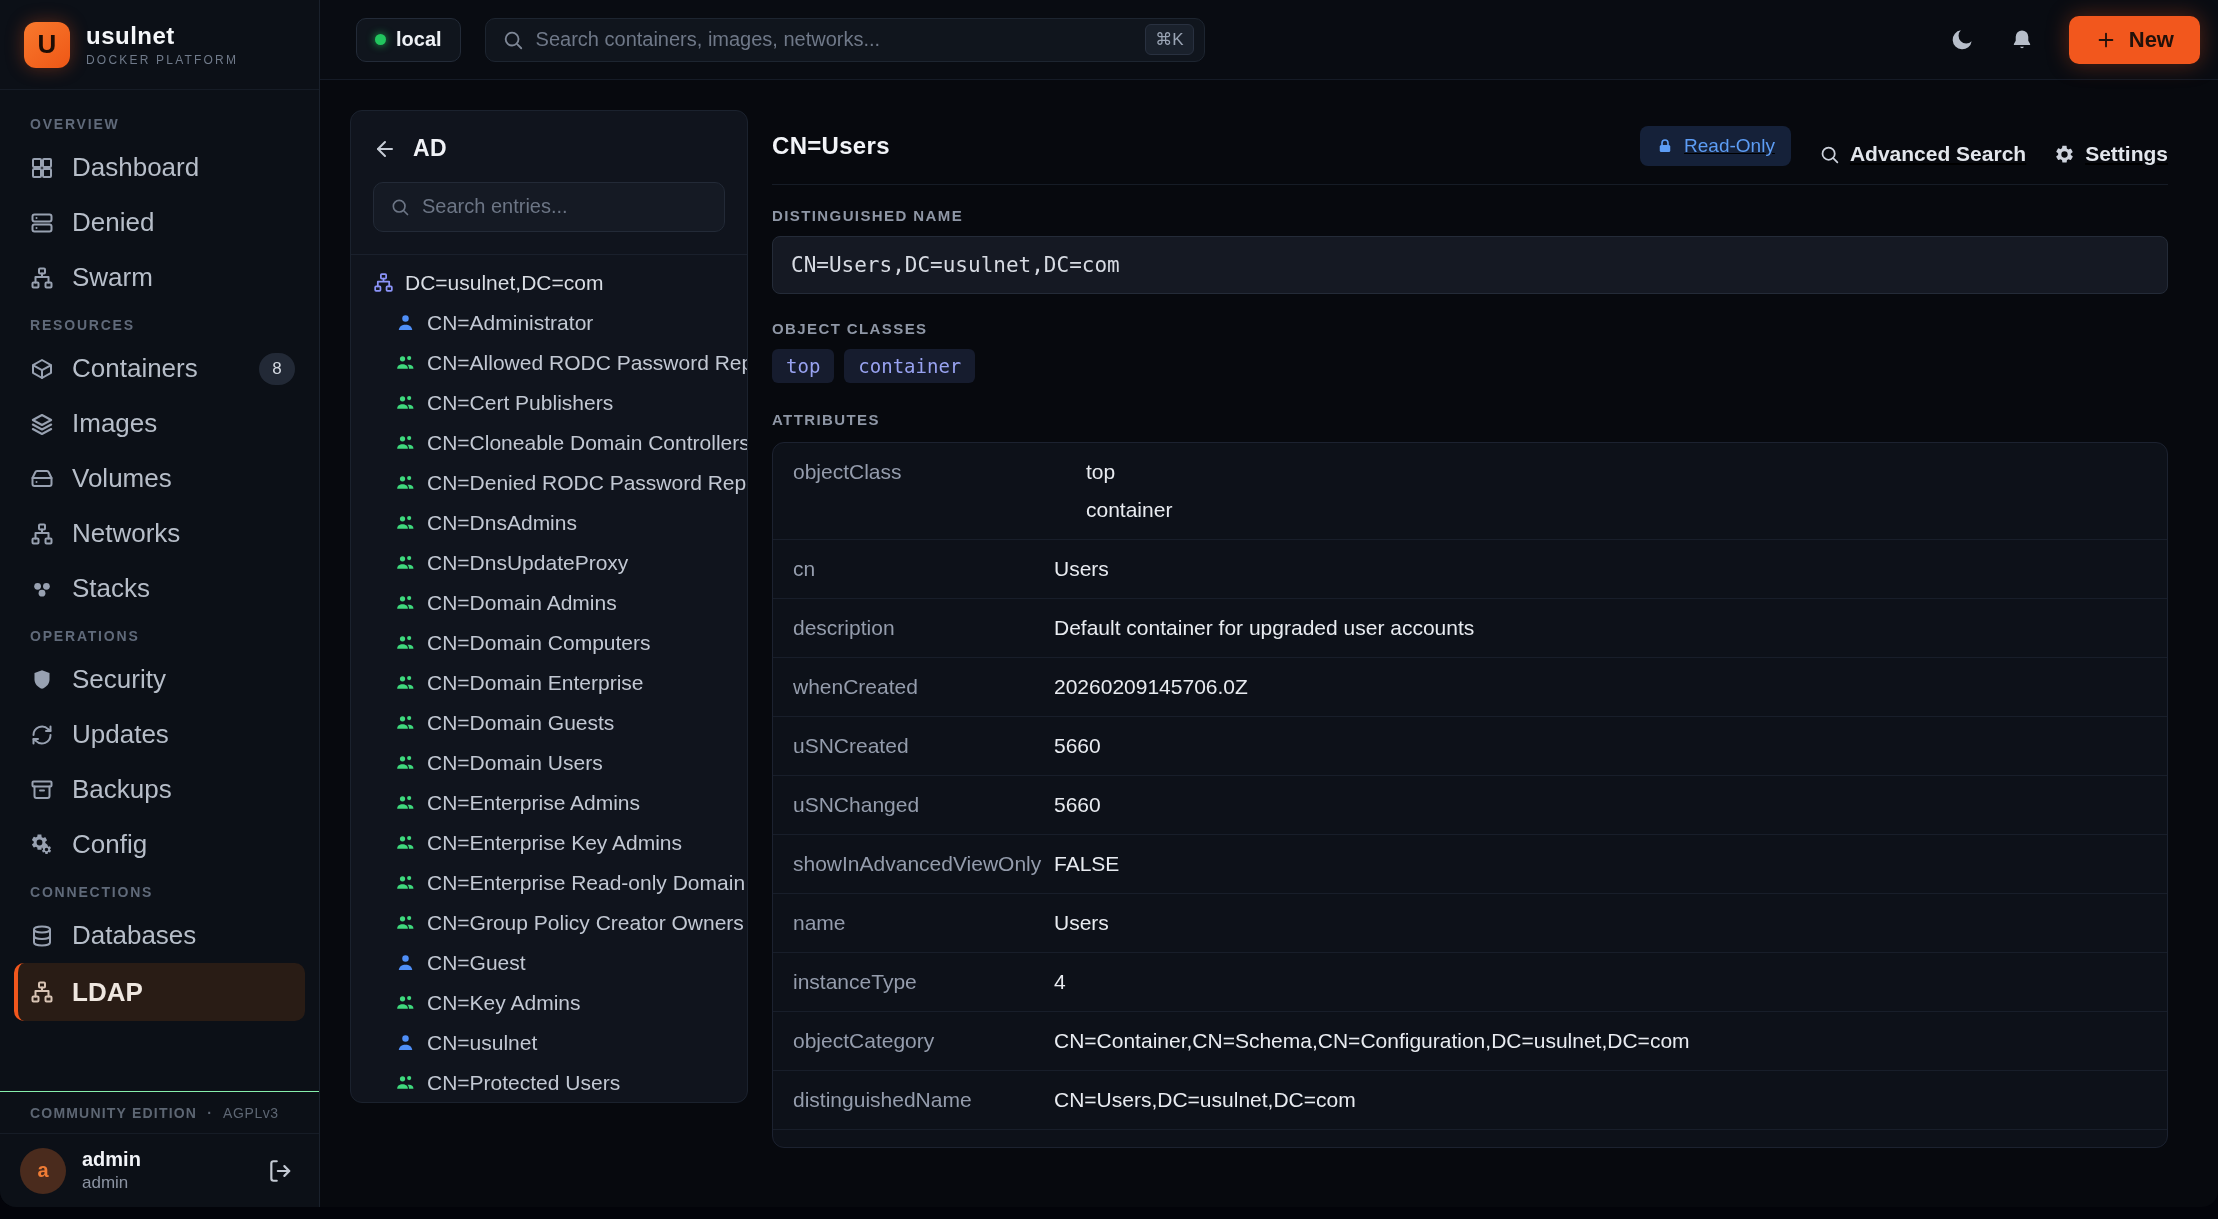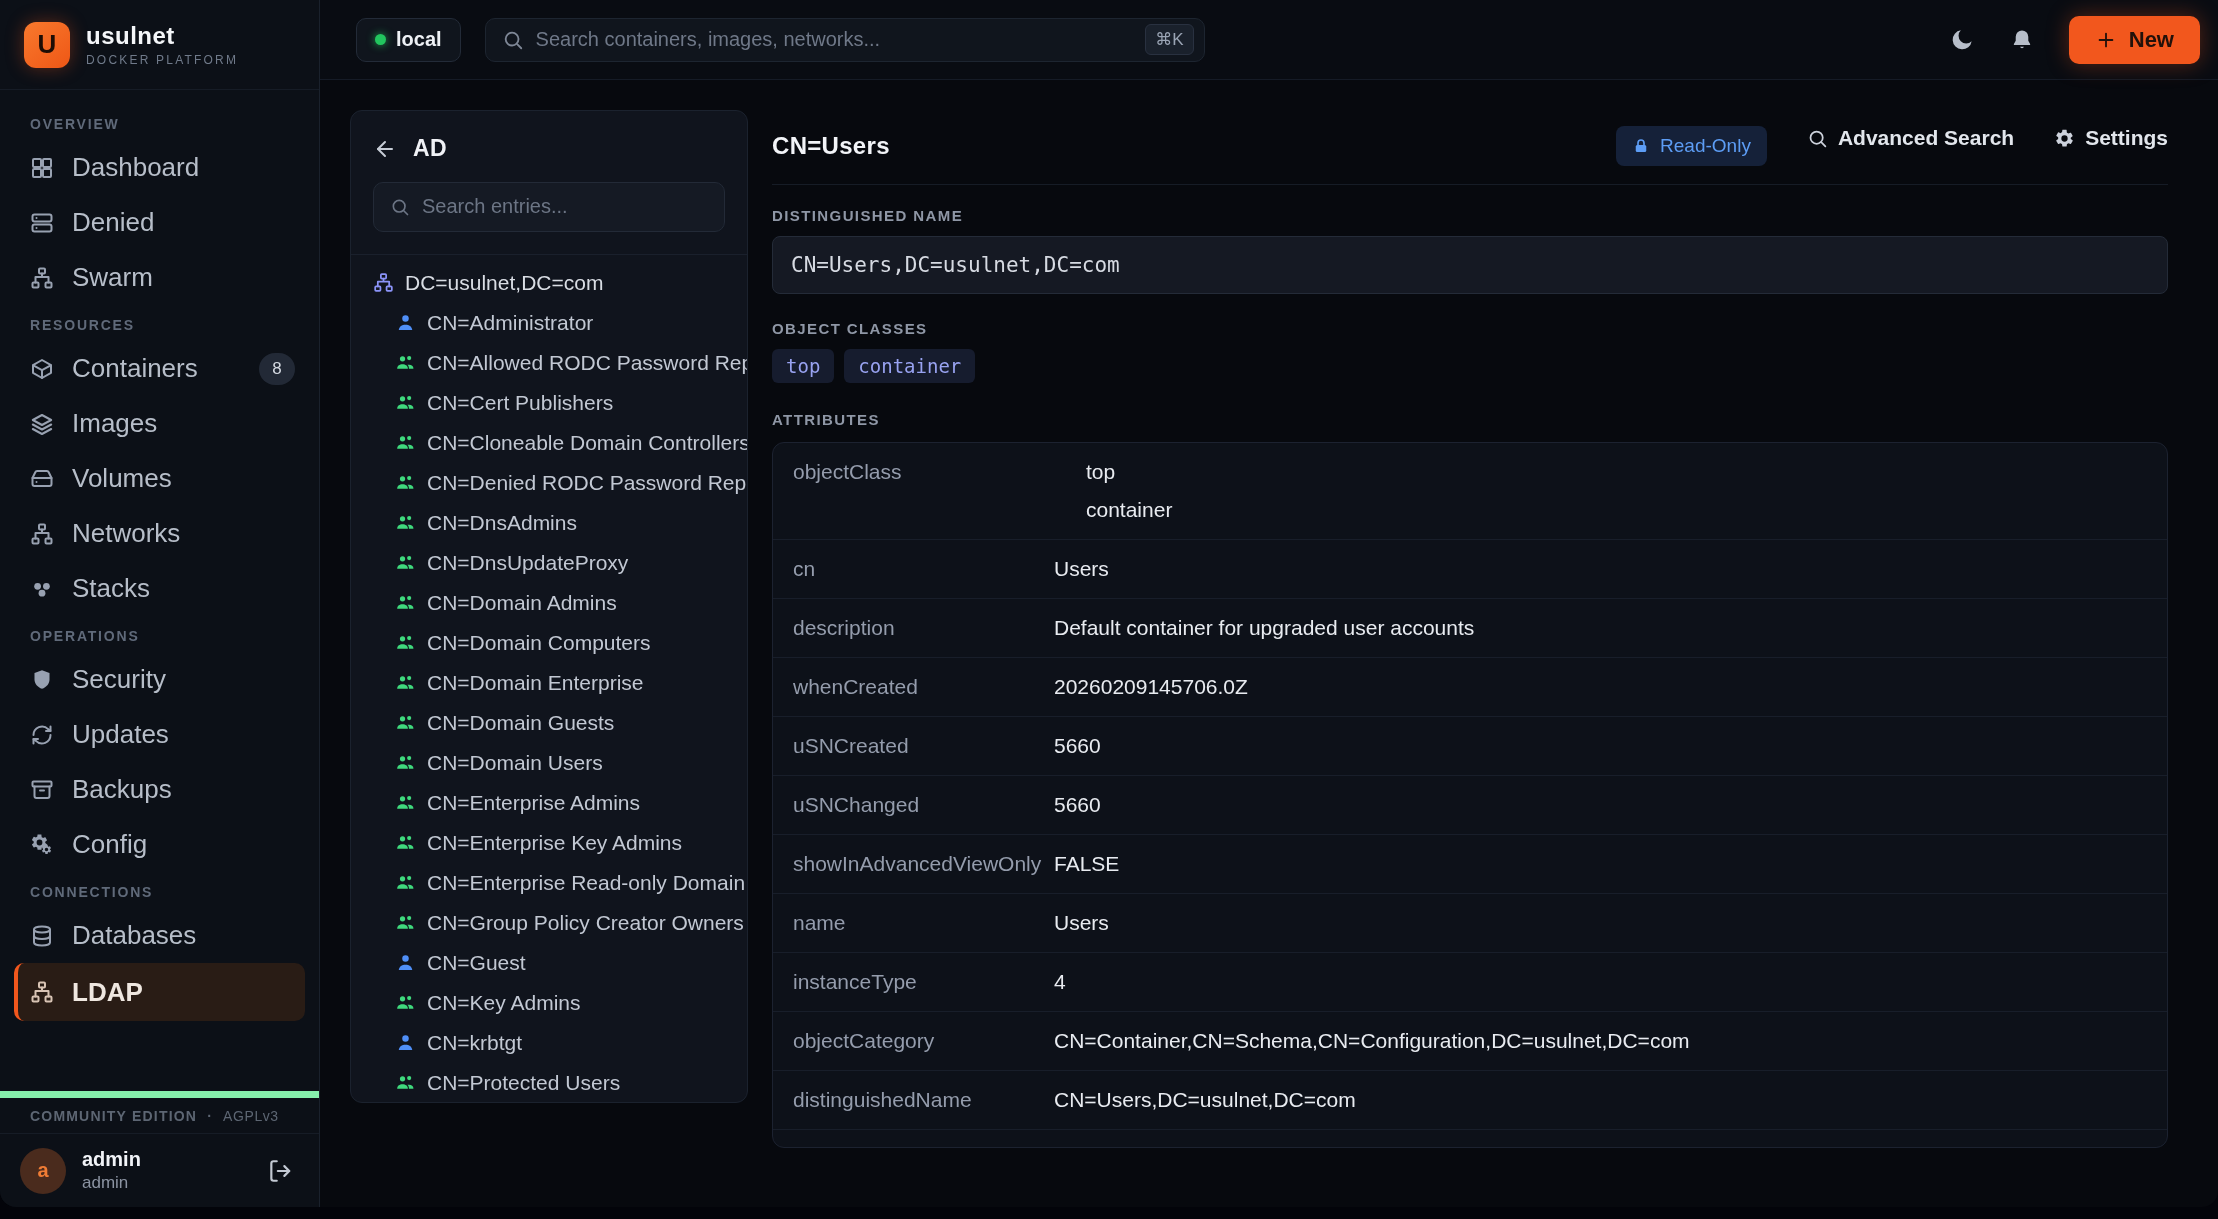--- a/index.html
+++ b/index.html
@@ -30,21 +30,21 @@
   .nav-item .nav-label { font-size:26px; font-weight:500; color:#b7bec9; }
   .nav-item .nav-badge { margin-left:auto; background:#222936; color:#d5dae2; font-size:17px;
                          min-width:36px; height:32px; border-radius:999px; display:flex;
                          align-items:center; justify-content:center; padding:0 10px; }
   .nav-item.active { margin:0 14px; padding:0 12px 0 12px; height:58px; border-radius:10px;
                      background:#291c15; border-left:4px solid #f2571d; }
   .nav-item.active .nav-label { color:#efe7e0; font-weight:bold; }
   .nav-item.active .icn { color:#d8c3b4; }
 
   .side-footer { margin-top:auto; }
-  .edition { border-top:7px solid #86efac; height:42px; display:flex; align-items:center;
+  .edition { border-top:1px solid #86efac; height:42px; display:flex; align-items:center;
              gap:10px; padding:0 30px; font-size:14px; letter-spacing:1.2px; color:#5d6673;
              font-weight:bold; }
   .edition .lic { font-weight:normal; letter-spacing:.6px; color:#5d6673; }
   .user-row { border-top:1px solid #161c26; height:74px; display:flex; align-items:center;
               gap:16px; padding:0 26px 0 20px; }
   .avatar { width:46px; height:46px; border-radius:50%; background:#4a2b1d; color:#ef7c35;
             font-weight:bold; font-size:20px; display:flex; align-items:center; justify-content:center; }
   .user-names { display:flex; flex-direction:column; }
   .user-name { color:#f1f3f7; font-size:20px; font-weight:bold; }
   .user-role { color:#8b93a2; font-size:17px; margin-top:2px; }
@@ -99,21 +99,21 @@
   .tree-item.lvl1 { padding-left:44px; }
   .tree-item .icn { width:21px; height:21px; flex:0 0 21px; }
   .tree-item .tree-label { color:#c2c8d3; font-size:21px; }
   .tree-item.root .tree-label { color:#d9dde4; }
   .icn.c-root { color:#8b93f8; } .icn.c-user { color:#4f8ff7; } .icn.c-group { color:#3fd97d; }
 
   .detail { flex:1 1 auto; margin-left:24px; margin-right:50px; min-width:0; }
   .detail-header { padding-top:28px; height:105px; display:flex; align-items:center;
                    border-bottom:1px solid #161c26; }
   .detail-title { color:#f2f4f8; font-size:24px; font-weight:bold; letter-spacing:.3px; }
-  .detail-tools { margin-left:auto; display:flex; align-items:flex-start; gap:40px; }
+  .detail-tools { margin-left:auto; display:flex; align-items:flex-end; gap:28px;text-decoration:underline; }
   .ro-badge { height:40px; display:flex; align-items:center; gap:10px; background:#152139;
               border-radius:8px; padding:0 16px; }
   .ro-badge .icn { width:18px; height:18px; color:#5d9df5; }
   .ro-badge span { color:#5d9df5; font-size:19px; font-weight:500; }
   .tool { display:flex; align-items:center; gap:10px; cursor:pointer; }
   .tool .icn { width:21px; height:21px; color:#cdd2dc; }
   .tool span { color:#e2e6ec; font-size:21px; font-weight:600; }
 
   .detail-body { padding-top:22px; }
   .sec-label { color:#8f97a6; font-size:15px; font-weight:bold; letter-spacing:1.4px; }
@@ -604,21 +604,21 @@
               </span>
               <span class="tree-label">CN=Key Admins</span>
             </div>
             <div class="tree-item lvl1">
               <span class="icn c-user">
                 <svg viewBox="0 0 24 24" fill="currentColor" stroke="none" stroke-width="2" stroke-linecap="round" stroke-linejoin="round">
                   <circle cx="12" cy="7.3" r="3.7"></circle>
                   <path d="M4.3 20.5c.5-4 3.6-6 7.7-6s7.2 2 7.7 6z"></path>
                 </svg>
               </span>
-              <span class="tree-label">CN=krbtgt</span>
+              <span class="tree-label">CN=usulnet</span>
             </div>
             <div class="tree-item lvl1">
               <span class="icn c-group">
                 <svg viewBox="0 0 24 24" fill="currentColor" stroke="none" stroke-width="2" stroke-linecap="round" stroke-linejoin="round">
                   <circle cx="8.6" cy="7.8" r="3"></circle>
                   <circle cx="16.2" cy="6.9" r="2.4"></circle>
                   <path d="M2.5 18.7c0-3 2.7-4.8 6.1-4.8s6.1 1.8 6.1 4.8v.5H2.5z"></path>
                   <path d="M15.9 19.2v-.5c0-1.6-.6-3-1.6-4 .5-.1 1.2-.2 1.9-.2 2.7 0 4.8 1.4 4.8 3.9v.8z"></path>
                 </svg>
               </span>

